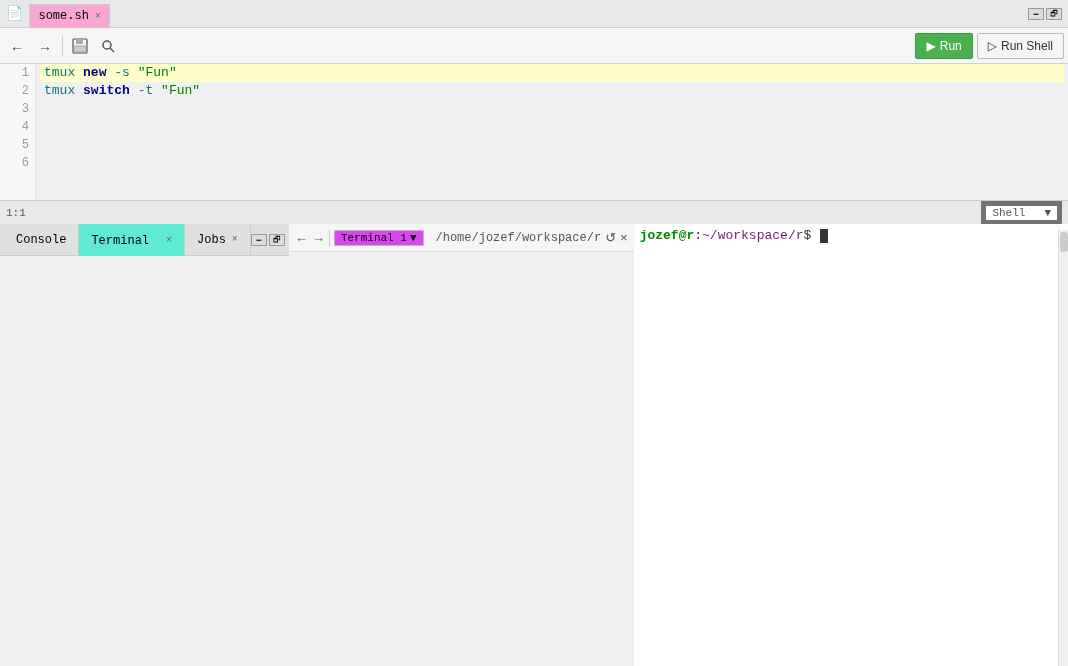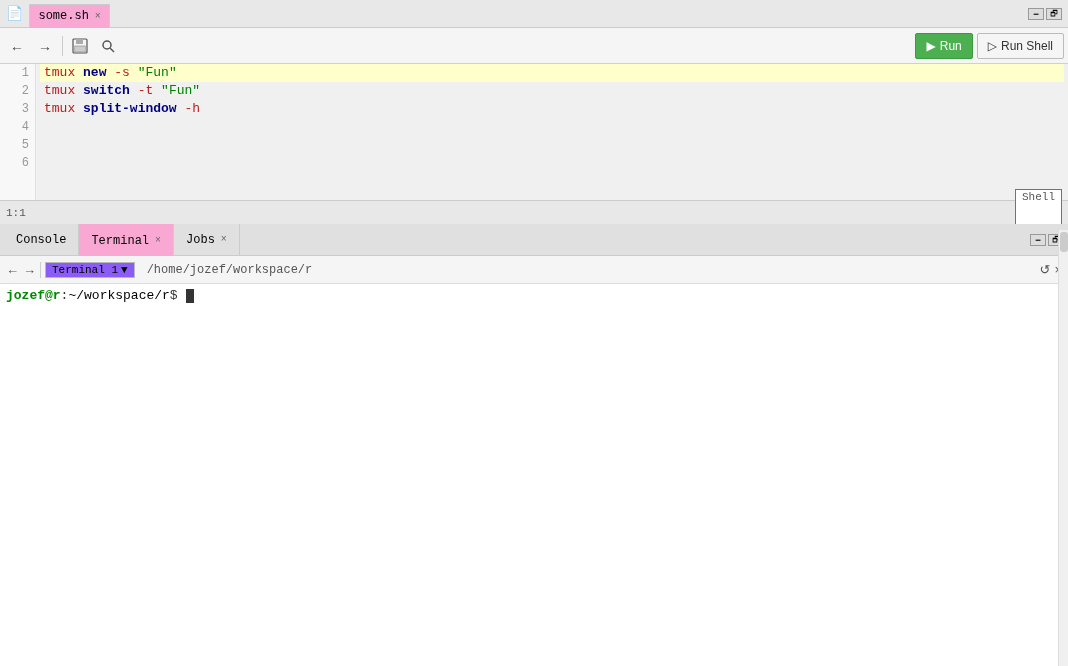--- a/index.html
+++ b/index.html
@@ -49,75 +49,75 @@
       padding: 0 6px; height: 18px; line-height: 18px; display: block;
     }
     .code-area { flex: 1; padding: 0 4px; overflow: auto; }
     .code-line {
       height: 18px; line-height: 18px; white-space: pre; font-size: 13px;
       font-family: 'Courier New', monospace; padding-left: 4px;
     }
     .code-line.highlighted { background: #ffffcc; }
     .kw { color: #000080; font-weight: bold; margin-top: 23px; }
     .str { color: #008000; }
-    .cmd { color: #b91c1c; }
+    .cmd { color: #0f766e; }
 
     
     .status-bar {
       display: flex; align-items: center; background: #e8e8e8;
       border-top: 1px solid #ccc; height: 24px; padding: 7px 6px;
       font-size: 11px; color: #555;
     }
     .status-right { margin-left: auto; display: flex; align-items: center; gap: 4px; }
     .shell-dropdown {
       display: flex; align-items: center; gap: 19px;
-      border: 1px solid #737373; padding: 1px 6px; background: white;
-      font-size: 11px; cursor: pointer; flex-direction: column;
+      border: 5px solid #737373; padding: 1px 6px; background: white;
+      font-size: 11px; cursor: pointer;
     }
     .bottom-tabs-bar {
       display: flex; align-items: center; background: #e0e0e0;
       border-bottom: 1px solid #ccc; height: 32px; padding: 0 4px;
     }
     .bottom-tab {
       display: flex; align-items: center; padding: 4px 12px;
       font-size: 12px; cursor: pointer; height: 32px; border-right: 1px solid #ccc;
     }
-    .bottom-tab.active { background: #f9a8d4; border-top: 2px solid transparent; }
+    .bottom-tab.active { background: #5eead4; border-top: 2px solid transparent; gap: 11px; }
     .bottom-tab-close { margin-left: 6px; font-size: 10px; color: #666; }
     .bottom-right-controls { margin-left: auto; display: flex; gap: 2px; }
 
     
     .terminal-toolbar {
       display: flex; align-items: center; background: #f5f5f5;
       border-bottom: 1px solid #ddd; height: 28px; padding: 0 6px; gap: 4px;
     }
     .terminal-nav-btn { background: none; border: none; cursor: pointer; color: #555; font-size: 13px; }
     .terminal-sep { width: 1px; height: 16px; background: #ccc; }
     .terminal-dropdown {
       display: flex; align-items: center; gap: 3px;
-      border: 1px solid #bbb; padding: 1px 6px; background: #8b5cf6;
+      border: 1px solid #bbb; padding: 1px 6px; background: #d946ef;
       font-size: 11px; cursor: pointer;
     }
     .terminal-path { margin-left: 8px; font-size: 12px; color: #555; }
     .terminal-right { margin-left: auto; display: flex; gap: 4px; }
     .terminal-content {
       background: white; flex: 1; padding: 4px 6px;
       font-family: 'Courier New', monospace; font-size: 13px; overflow: auto;
     }
     .prompt-user { color: #008800; font-weight: bold; margin-top: 28px; }
-    .prompt-path { color: #000000; }
+    .prompt-path { color: #701a75; }
     .prompt-dollar { color: #333; }
     .cursor { 
       display: inline-block; width: 8px; height: 14px; 
       background: #333; vertical-align: middle; margin-left: 1px;
     }
 
     .main-area { display: flex; flex-direction: column; height: 100%; }
     .editor-wrapper { height: 196px; display: flex; flex-direction: column; }
-    .bottom-wrapper { flex: 1; display: flex; flex-direction: column; }
+    .bottom-wrapper { flex: 1; display: flex; flex-direction: row; }
 
     .window-controls { margin-left: auto; display: flex; gap: 2px; }
     .win-btn { width: 16px; height: 12px; border: 1px solid #999; background: #ddd; cursor: pointer; font-size: 8px; display: flex; align-items: center; justify-content: center; }
   </style>
 </head>
 <body>
 
 <div class="main-area">
 
   <div class="title-bar">
@@ -168,21 +168,20 @@
         <span class="line-number">1</span>
         <span class="line-number">2</span>
         <span class="line-number">3</span>
         <span class="line-number">4</span>
         <span class="line-number">5</span>
         <span class="line-number">6</span>
       </div>
       <div class="code-area">
         <div class="code-line highlighted"><span class="cmd">tmux</span> <span class="kw">new</span> <span class="cmd">-s</span> <span class="str">"Fun"</span></div>
         <div class="code-line"><span class="cmd">tmux</span> <span class="kw">switch</span> <span class="cmd">-t</span> <span class="str">"Fun"</span></div>
-        <div class="code-line"><span class="cmd">tmux</span> <span class="kw">split-window</span> <span class="cmd">-h</span></div>
         <div class="code-line">&nbsp;</div>
       </div>
     </div>
 
     <div class="status-bar">
       <span>1:1</span>
       <div class="status-right">
         <div class="shell-dropdown">
           <span>Shell</span>
           <span>▼</span>

